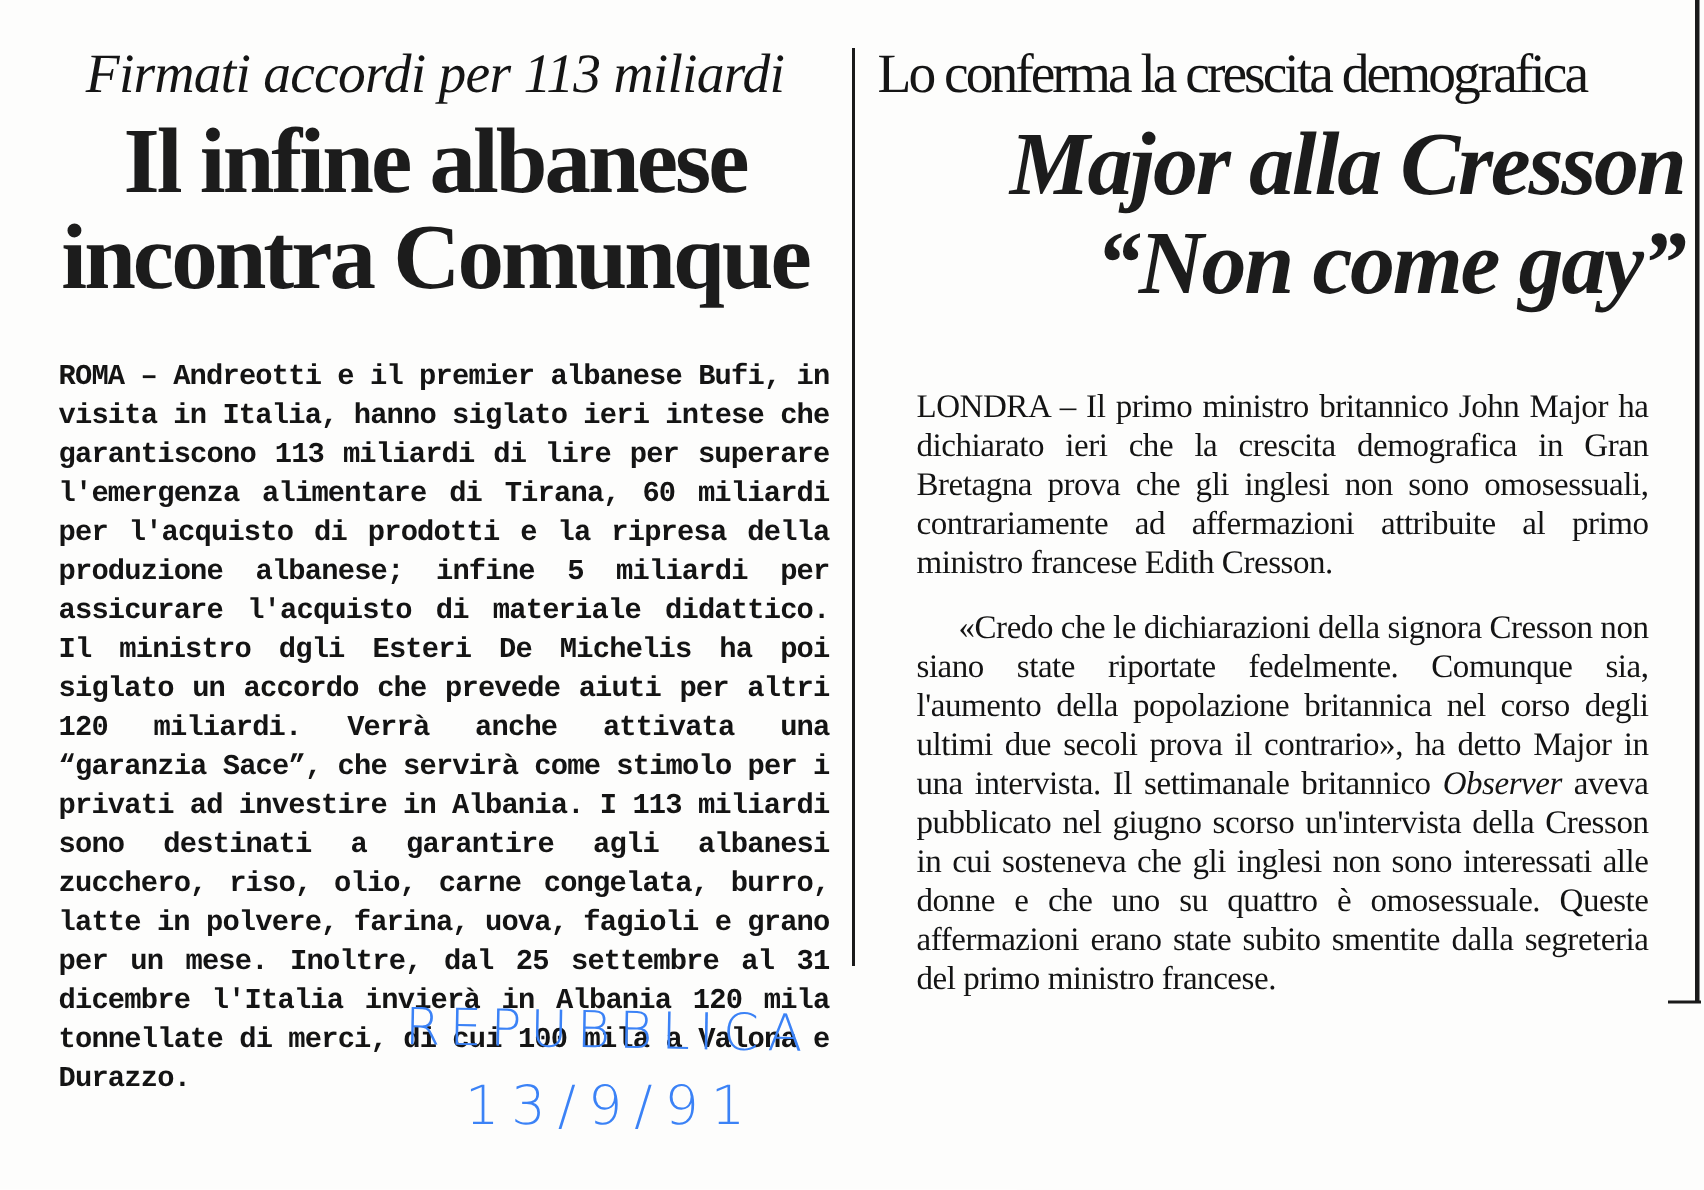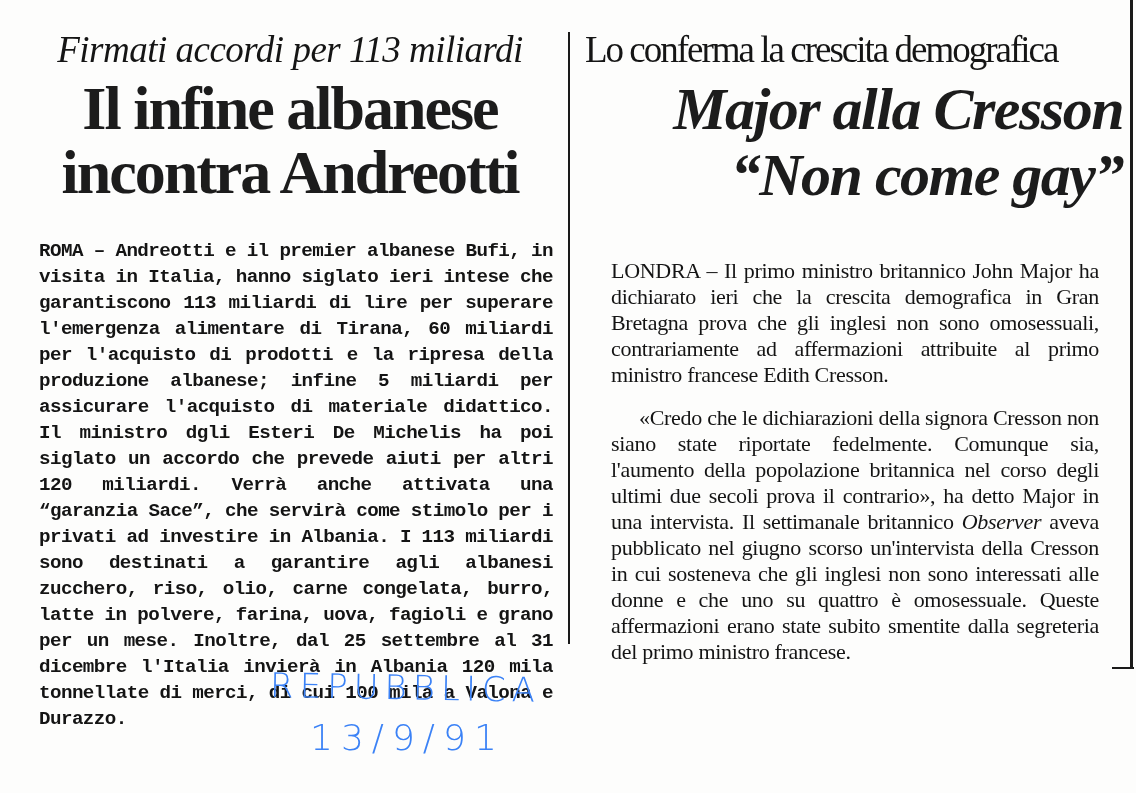--- a/index.html
+++ b/index.html
@@ -171,21 +171,21 @@
 <div class="clip">
 
   <div class="divider center"></div>
   <div class="divider right"></div>
   <div class="divider right-foot"></div>
 
   <div class="left-col">
     <p class="kicker-left">Firmati accordi per 113 miliardi</p>
     <h1 class="headline-left">
       <span>Il infine albanese</span><br>
-      <span>incontra Andreotti</span>
+      <span>incontra Comunque</span>
     </h1>
   </div>
   <p class="body-left">ROMA – Andreotti e il premier albanese Bufi, in visita in Italia, hanno siglato ieri intese che garantiscono 113 miliardi di lire per superare l'emergenza alimentare di Tirana, 60 miliardi per l'acquisto di prodotti e la ripresa della produzione albanese; infine 5 miliardi per assicurare l'acquisto di materiale didattico. Il ministro dgli Esteri De Michelis ha poi siglato un accordo che prevede aiuti per altri 120 miliardi. Verrà anche attivata una “garanzia Sace”, che servirà come stimolo per i privati ad investire in Albania. I 113 miliardi sono destinati a garantire agli albanesi zucchero, riso, olio, carne congelata, burro, latte in polvere, farina, uova, fagioli e grano per un mese. Inoltre, dal 25 settembre al 31 dicembre l'Italia invierà in Albania 120 mila tonnellate di merci, di cui 100 mila a Valona e Durazzo.</p>
 
   <div class="right-col">
     <p class="kicker-right">Lo conferma la crescita demografica</p>
     <h1 class="headline-right">
       <span>Major alla Cresson</span><br>
       <span>“Non come gay”</span>
     </h1>

